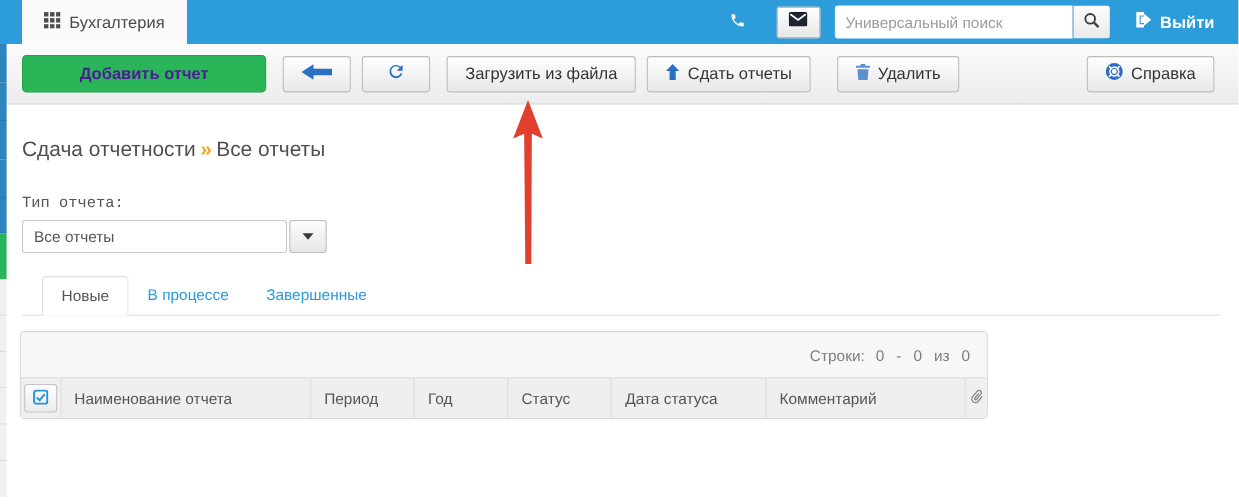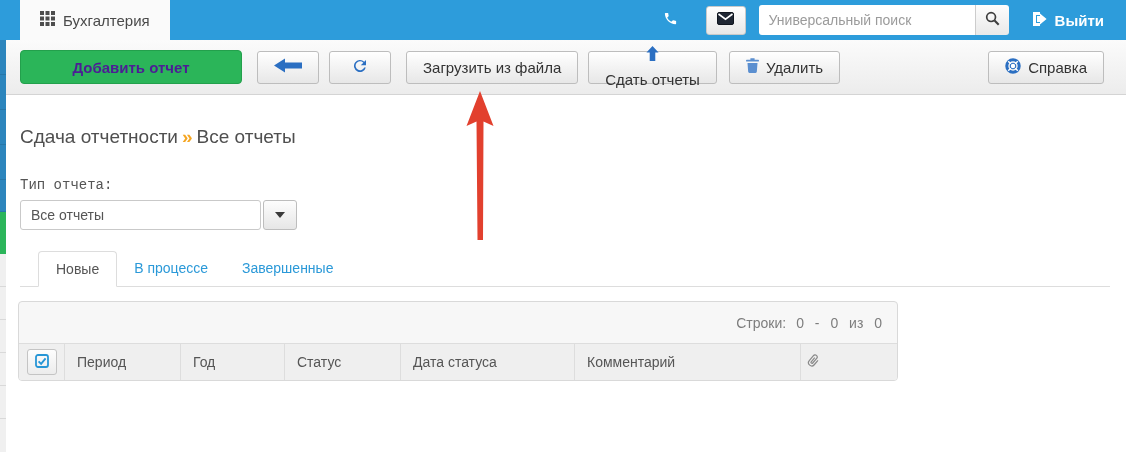--- a/index.html
+++ b/index.html
@@ -211,21 +211,21 @@
     </span>
   </button>
   <button class="btn btn-icon-only" style="margin-right:15px;">
     <span>
       <svg width="18" height="18" viewBox="0 0 24 24">
           <path fill="#2b6fc2" d="M17.65 6.35A8 8 0 1 0 19.73 14h-2.08a6 6 0 1 1-1.17-6.49L13 11h7V4l-2.35 2.35z"></path>
         </svg>
     </span>
   </button>
   <button class="btn" style="margin-right:10px;">Загрузить из файла</button>
-  <button class="btn" style="margin-right:12px;flex-direction:column;">
+  <button class="btn" style="margin-right:24px;">
     <span>
       <svg width="13" height="15" viewBox="0 0 14 16">
           <path fill="#2b6fc2" d="M7 0l6.5 7H10v9H4V7H.5z"></path>
         </svg>
     </span>
     <span>Сдать отчеты</span>
   </button>
   <button class="btn">
     <span>
       <svg width="13" height="15" viewBox="0 0 14 16">
@@ -300,20 +300,21 @@
     <div class="th c1">
       <div class="checkbox-btn">
         <span>
           <svg width="14" height="14" viewBox="0 0 14 14">
               <rect x="1" y="1" width="12" height="12" rx="2" fill="none" stroke="#2796d6" stroke-width="1.8"></rect>
               <path d="M3.6 7.4l2.5 2.5 4.5-5.6" fill="none" stroke="#2796d6" stroke-width="1.9"></path>
             </svg>
         </span>
       </div>
     </div>
+    <div class="th c2">Наименование отчета</div>
     <div class="th c3">Период</div>
     <div class="th c4">Год</div>
     <div class="th c5">Статус</div>
     <div class="th c6">Дата статуса</div>
     <div class="th c7">Комментарий</div>
     <div class="th c8">
       <span>
         <svg width="14" height="15" viewBox="0 0 16 16">
             <path d="M12.2 4.2v6.6a3.7 3.7 0 0 1-7.4 0V3.4a2.4 2.4 0 0 1 4.8 0v7a1.1 1.1 0 0 1-2.2 0V4.2" fill="none" stroke="#8a8a8a" stroke-width="1.4" transform="rotate(40 8 8)"></path>
           </svg>

